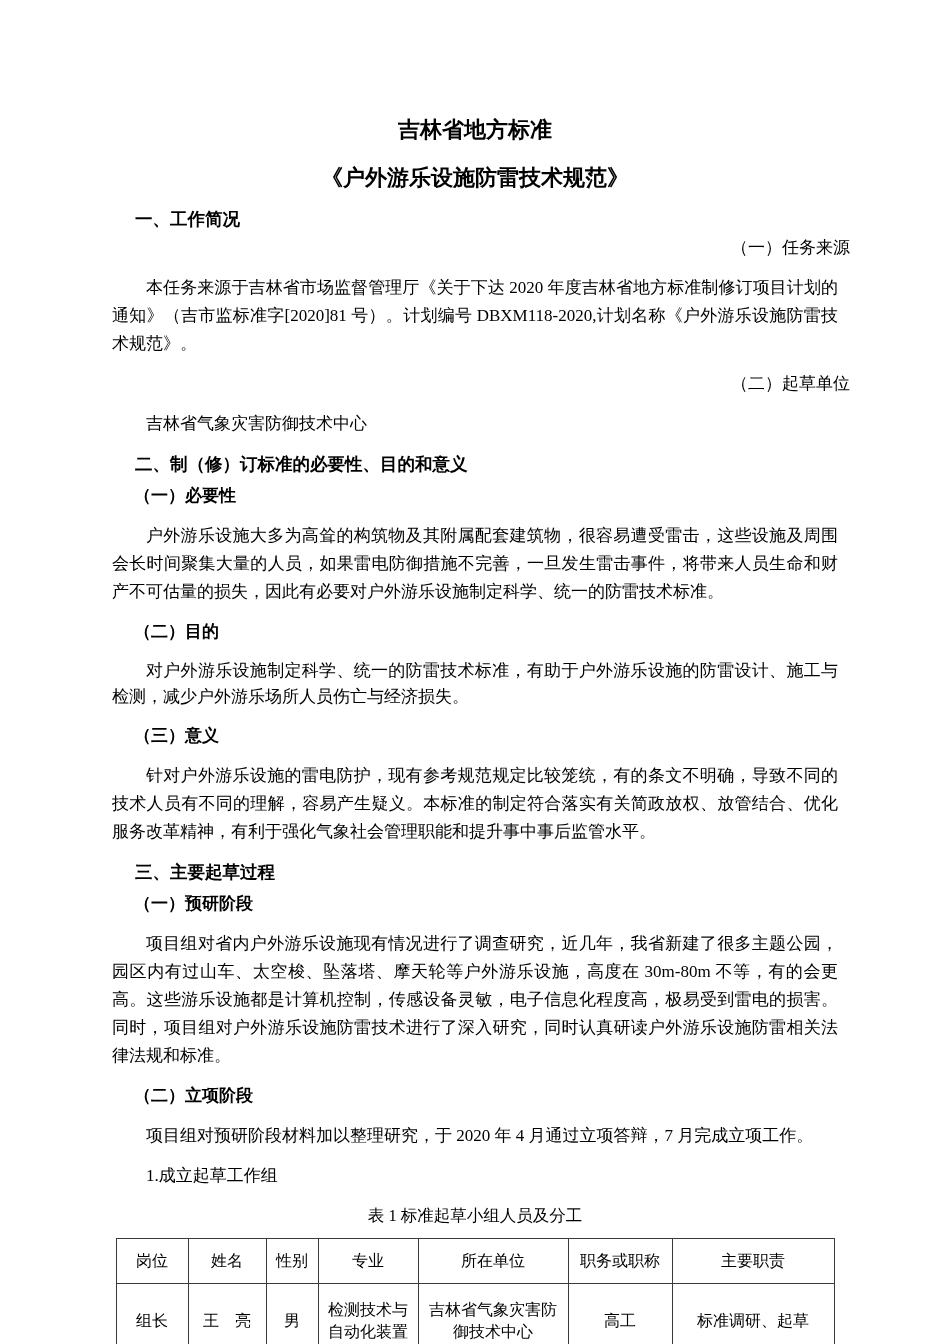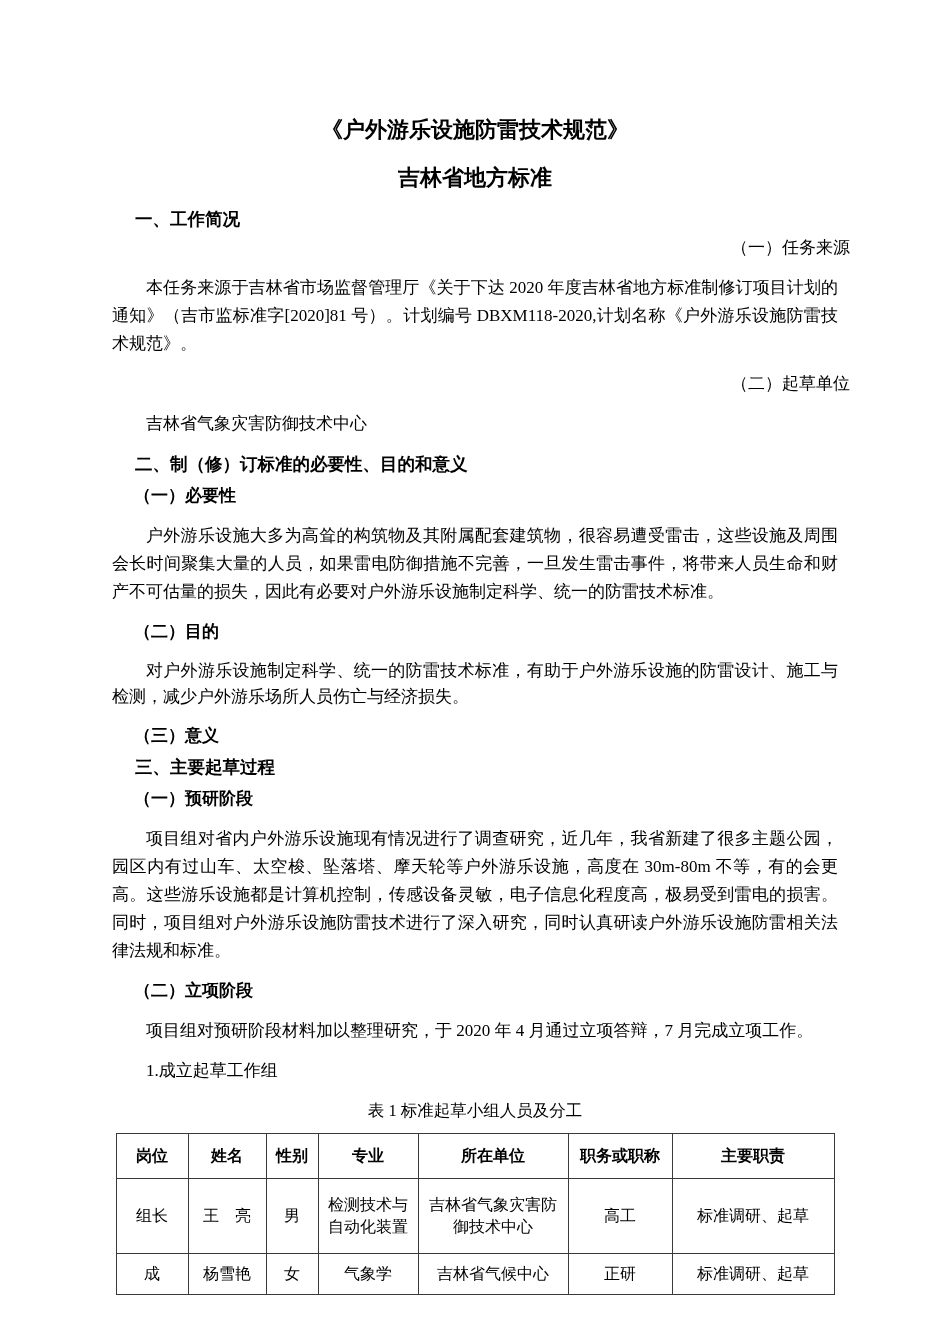--- a/index.html
+++ b/index.html
@@ -64,44 +64,45 @@
   }
   table.personnel th, table.personnel td {
     border: 1px solid #3a3a3a;
     text-align: center;
     vertical-align: middle;
     padding: 6px 5px;
     font-weight: normal;
     line-height: 22px;
     word-break: break-all;
   }
-  table.personnel tr.header-row th { height: 32px; font-weight: bold; }
+  table.personnel tr.header-row th { height: 32px; }
   table.personnel tr.member-row-0 td { height: 62px; }
   table.personnel tr.member-row-1 td { height: 28px; }
 </style>
 </head>
 <body>
 
 <div class="page">
 
+  <p class="doc-title">吉林省地方标准</p>
   <p class="doc-title">《户外游乐设施防雷技术规范》</p>
-  <p class="doc-title">吉林省地方标准</p>
 
   <p class="h1">一、工作简况</p>
   <p class="sub">（一）任务来源</p>
   <p class="para">本任务来源于吉林省市场监督管理厅《关于下达 2020 年度吉林省地方标准制修订项目计划的通知》（吉市监标准字[2020]81 号）。计划编号 DBXM118-2020,计划名称《户外游乐设施防雷技术规范》。</p>
   <p class="sub">（二）起草单位</p>
   <p class="para">吉林省气象灾害防御技术中心</p>
 
   <p class="h1">二、制（修）订标准的必要性、目的和意义</p>
   <p class="h2">（一）必要性</p>
   <p class="para">户外游乐设施大多为高耸的构筑物及其附属配套建筑物，很容易遭受雷击，这些设施及周围会长时间聚集大量的人员，如果雷电防御措施不完善，一旦发生雷击事件，将带来人员生命和财产不可估量的损失，因此有必要对户外游乐设施制定科学、统一的防雷技术标准。</p>
   <p class="h2">（二）目的</p>
   <p class="para para-loose">对户外游乐设施制定科学、统一的防雷技术标准，有助于户外游乐设施的防雷设计、施工与检测，减少户外游乐场所人员伤亡与经济损失。</p>
   <p class="h2">（三）意义</p>
+  <p class="para">针对户外游乐设施的雷电防护，现有参考规范规定比较笼统，有的条文不明确，导致不同的技术人员有不同的理解，容易产生疑义。本标准的制定符合落实有关简政放权、放管结合、优化服务改革精神，有利于强化气象社会管理职能和提升事中事后监管水平。</p>
 
   <p class="h1">三、主要起草过程</p>
   <p class="h2">（一）预研阶段</p>
   <p class="para">项目组对省内户外游乐设施现有情况进行了调查研究，近几年，我省新建了很多主题公园，园区内有过山车、太空梭、坠落塔、摩天轮等户外游乐设施，高度在 30m-80m 不等，有的会更高。这些游乐设施都是计算机控制，传感设备灵敏，电子信息化程度高，极易受到雷电的损害。同时，项目组对户外游乐设施防雷技术进行了深入研究，同时认真研读户外游乐设施防雷相关法律法规和标准。</p>
   <p class="h2">（二）立项阶段</p>
   <p class="para">项目组对预研阶段材料加以整理研究，于 2020 年 4 月通过立项答辩，7 月完成立项工作。</p>
   <p class="para">1.成立起草工作组</p>
 
   <p class="table-caption">表 1 标准起草小组人员及分工</p>
 

